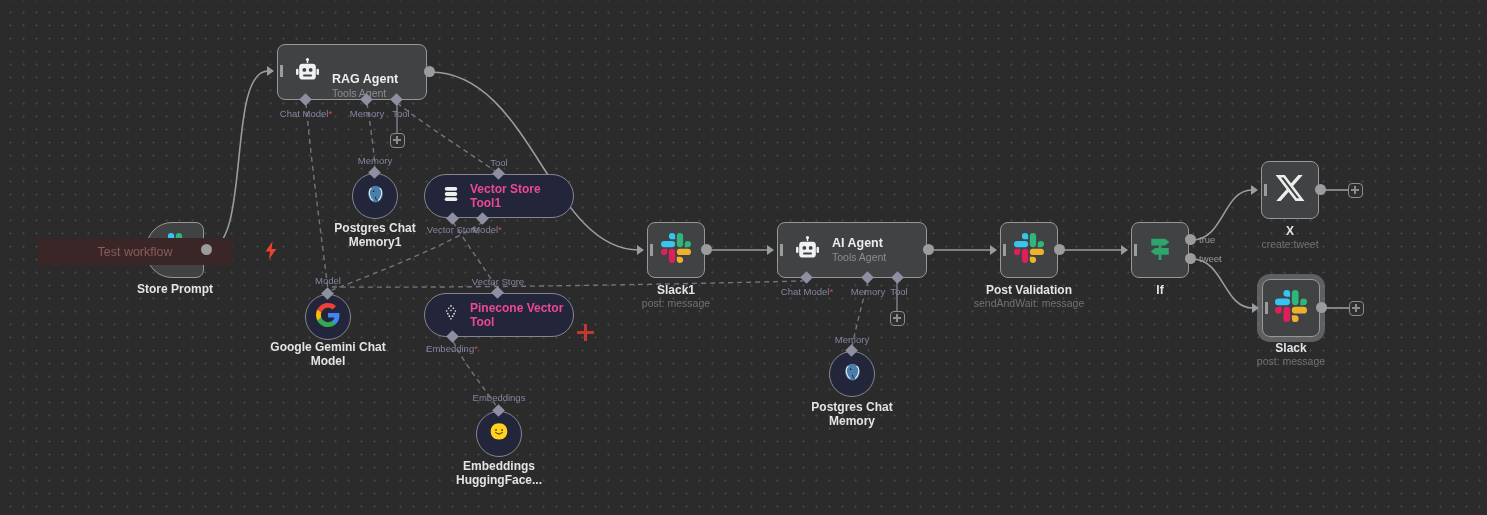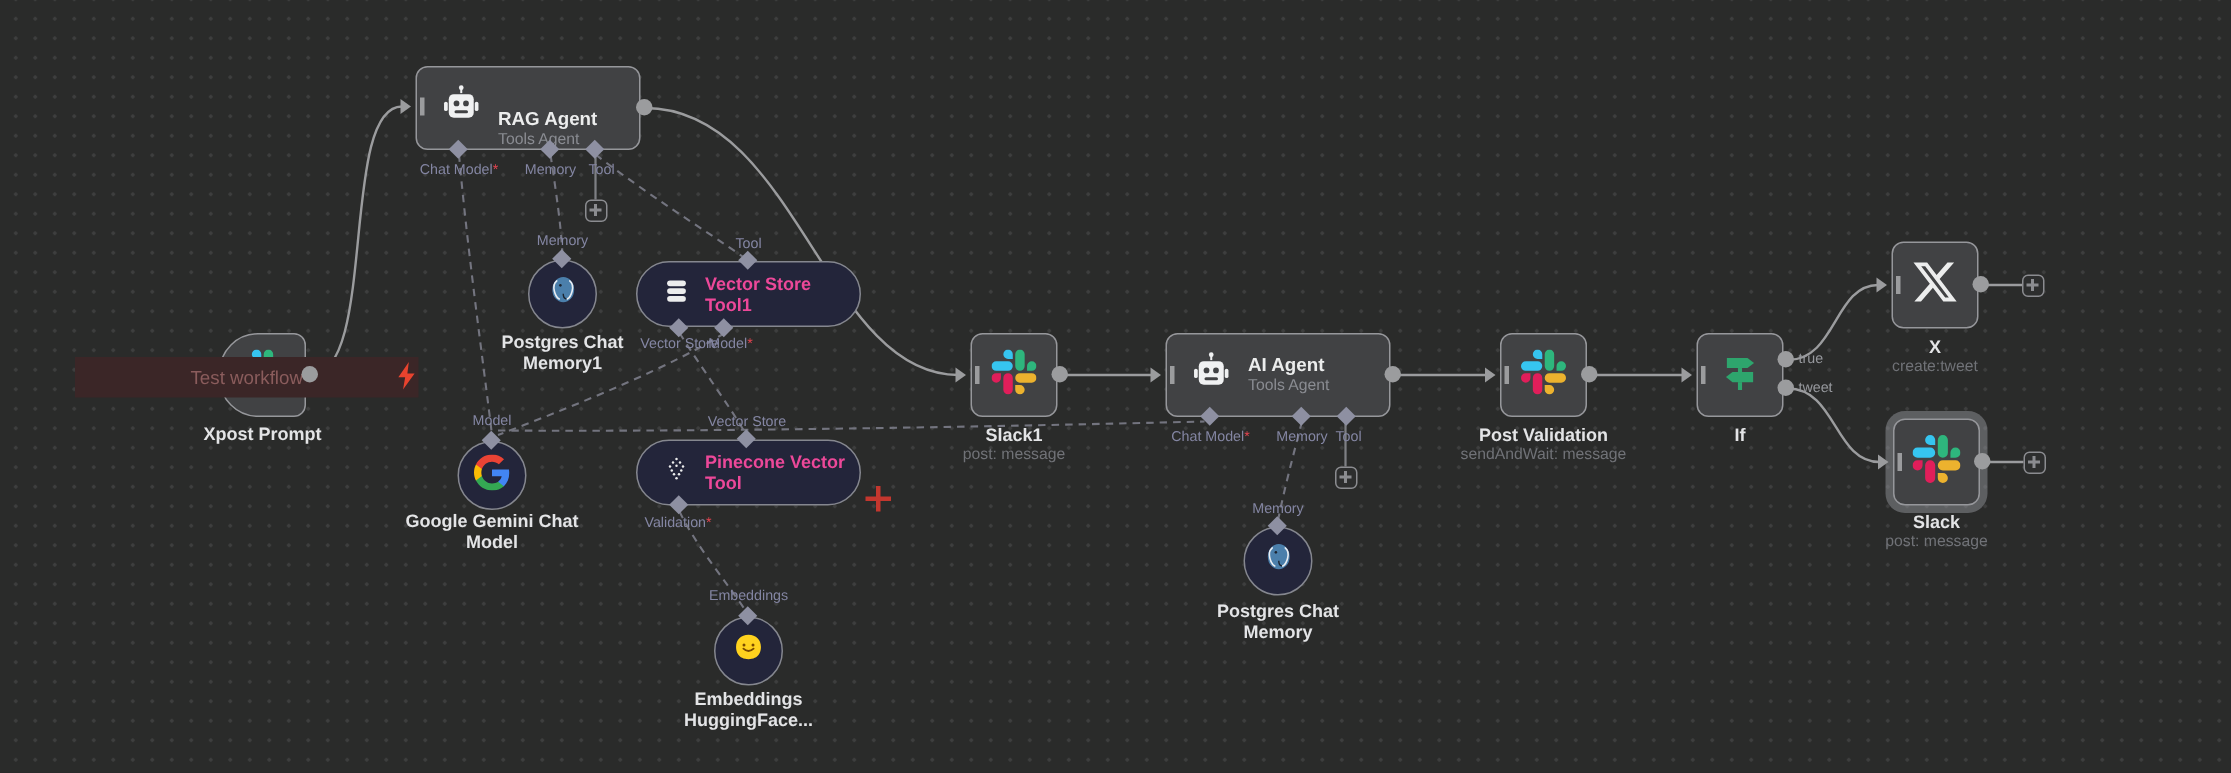--- a/index.html
+++ b/index.html
@@ -22,21 +22,21 @@
   .req{color:#e0434f;}
   .diamond{position:absolute;z-index:2;width:9px;height:9px;background:#8e90a2;transform:rotate(45deg);}
   .pout{position:absolute;z-index:2;width:11px;height:11px;border-radius:50%;background:#9b9c9e;}
   .pin{position:absolute;z-index:2;width:0;height:0;border-top:5px solid transparent;border-bottom:5px solid transparent;border-left:7px solid #9b9c9e;}
   .pin::after{content:"";position:absolute;left:6px;top:-6px;width:3px;height:12px;background:#9b9c9e;}
   .plus{position:absolute;z-index:2;width:15px;height:15px;border:1.6px solid #8b8c90;border-radius:4px;background:#2d2e2e;box-sizing:border-box;cursor:pointer;}
   .plus::before,.plus::after{content:"";position:absolute;background:#8b8c90;}
   .plus::before{left:2.1px;top:5.1px;width:7.6px;height:1.7px;}
   .plus::after{left:5.1px;top:2.1px;width:1.7px;height:7.6px;}
   .outlabel{position:absolute;z-index:2;font-size:9.5px;color:#96989d;white-space:nowrap;}
-  #test-btn{position:absolute;z-index:2;left:50px;top:238px;width:229px;height:27px;background:#3b2627;border-radius:0;display:flex;align-items:center;justify-content:center;font-size:12.5px;color:#8a5c5c;cursor:pointer;}
+  #test-btn{position:absolute;z-index:2;left:38px;top:238px;width:194px;height:27px;background:#3b2627;border-radius:0;display:flex;align-items:center;justify-content:center;font-size:12.5px;color:#8a5c5c;cursor:pointer;}
   #bolt{position:absolute;z-index:2;left:261px;top:240px;}
   #cursor-plus{position:absolute;z-index:5;left:577px;top:324px;width:17px;height:17px;}
   #cursor-plus::before,#cursor-plus::after{content:"";position:absolute;background:#c3372e;}
   #cursor-plus::before{left:0;top:7.4px;width:17px;height:2.2px;}
   #cursor-plus::after{left:7.4px;top:0;width:2.2px;height:17px;}
 </style>
 </head>
 <body>
 
 <div id="canvas">
@@ -81,21 +81,21 @@
   <div class="node sq trigger" style="left:146px;top:222px;">
     <span>
       <svg width="30" height="30" viewBox="0 0 24 24">
         <path fill="#E01E5A" d="M5.04 15.17a2.52 2.52 0 1 1-2.52-2.52h2.52zM6.31 15.17a2.52 2.52 0 0 1 5.04 0v6.31a2.52 2.52 0 1 1-5.04 0z"></path>
         <path fill="#36C5F0" d="M8.83 5.04a2.52 2.52 0 1 1 2.52-2.52v2.52zM8.83 6.31a2.52 2.52 0 0 1 0 5.04H2.52a2.52 2.52 0 1 1 0-5.04z"></path>
         <path fill="#2EB67D" d="M18.96 8.83a2.52 2.52 0 1 1 2.52 2.52h-2.52zM17.69 8.83a2.52 2.52 0 0 1-5.04 0V2.52a2.52 2.52 0 1 1 5.04 0z"></path>
         <path fill="#ECB22E" d="M15.17 18.96a2.52 2.52 0 1 1-2.52 2.52v-2.52zM15.17 17.69a2.52 2.52 0 0 1 0-5.04h6.31a2.52 2.52 0 1 1 0 5.04z"></path>
       </svg>
     </span>
   </div>
-  <div class="nlabel" style="left:175px;top:283px;">Xpost Prompt</div>
+  <div class="nlabel" style="left:175px;top:283px;">Store Prompt</div>
 
   <div class="node agent" style="left:277px;top:44px;">
     <span>
       <svg width="27" height="27" viewBox="0 0 24 24">
         <circle cx="12" cy="2.2" r="1.4" fill="#f0f1f2"></circle>
           <rect x="11.4" y="2.8" width="1.2" height="2.6" fill="#f0f1f2"></rect>
         <rect x="1.8" y="10.5" width="2.2" height="5.5" rx="1.1" fill="#f0f1f2"></rect>
           <rect x="20" y="10.5" width="2.2" height="5.5" rx="1.1" fill="#f0f1f2"></rect>
         <rect x="4.6" y="6" width="14.8" height="14" rx="3" fill="#f0f1f2"></rect>
         <circle cx="9.2" cy="11.5" r="1.7" fill="#414244"></circle>
@@ -175,21 +175,21 @@
         <circle cx="10" cy="15.8" r="1"></circle>
           <circle cx="14" cy="15.8" r="1"></circle>
           <circle cx="12" cy="19" r="1"></circle>
       </svg>
     </span>
     <span class="ttl">
         <span style="display:block">Pinecone Vector</span>
         <span style="display:block">Tool</span>
       </span>
   </div>
-  <div class="plabel" style="left:452px;top:343px;"><span>Validation</span><span class="req">*</span></div>
+  <div class="plabel" style="left:452px;top:343px;"><span>Embedding</span><span class="req">*</span></div>
 
   <div class="plabel" style="left:499px;top:392px;">Embeddings</div>
   <div class="circ" style="left:476px;top:411px;">
     <span>
       <svg width="24" height="24" viewBox="0 0 24 24">
         <path d="M12 3.2c5.1 0 8.3 3.5 8.3 8.1 0 1.9-.5 3.6-1.3 4.9-1.2 2-3.9 3.3-7 3.3s-5.8-1.3-7-3.3C4.2 14.9 3.7 13.2 3.7 11.3 3.7 6.7 6.9 3.2 12 3.2z" fill="#FFD21E"></path>
         <circle cx="9" cy="10" r="1" fill="#7a4a00"></circle>
           <circle cx="15" cy="10" r="1" fill="#7a4a00"></circle>
         <path d="M8.6 12.4 Q12 15.6 15.4 12.4" stroke="#7a4a00" stroke-width="1.2" fill="none" stroke-linecap="round"></path>
       </svg>

